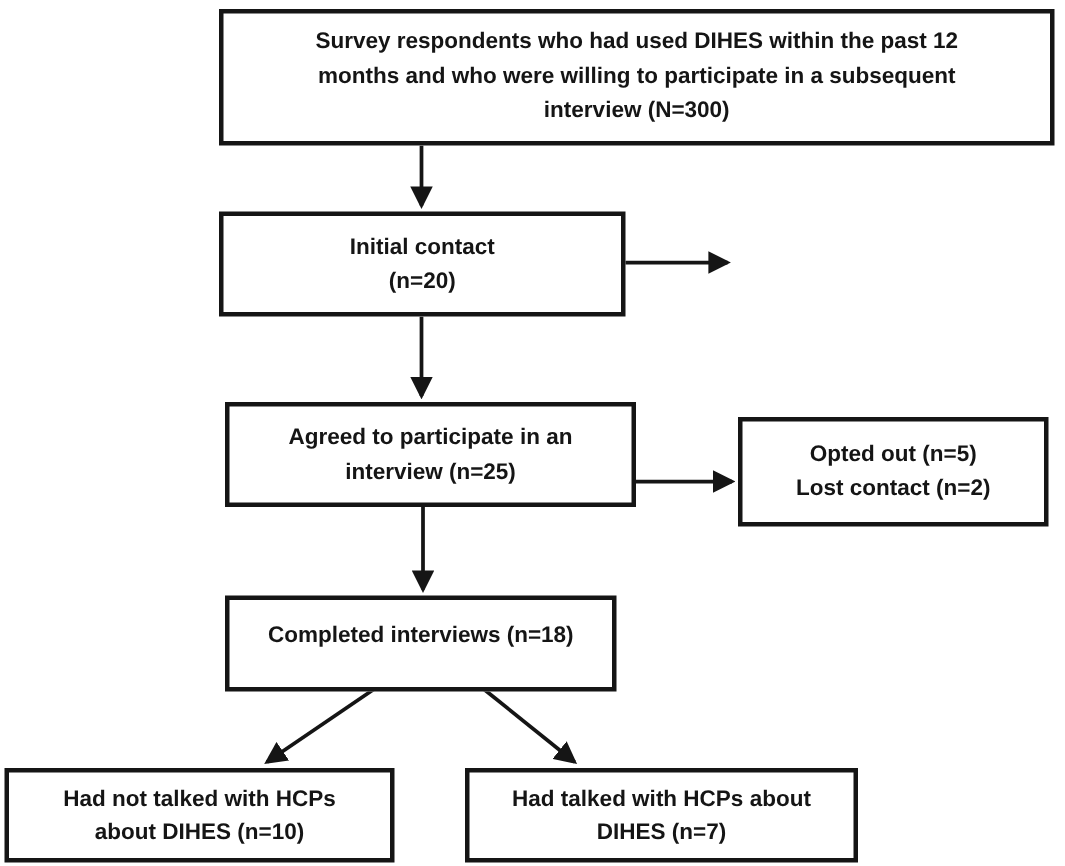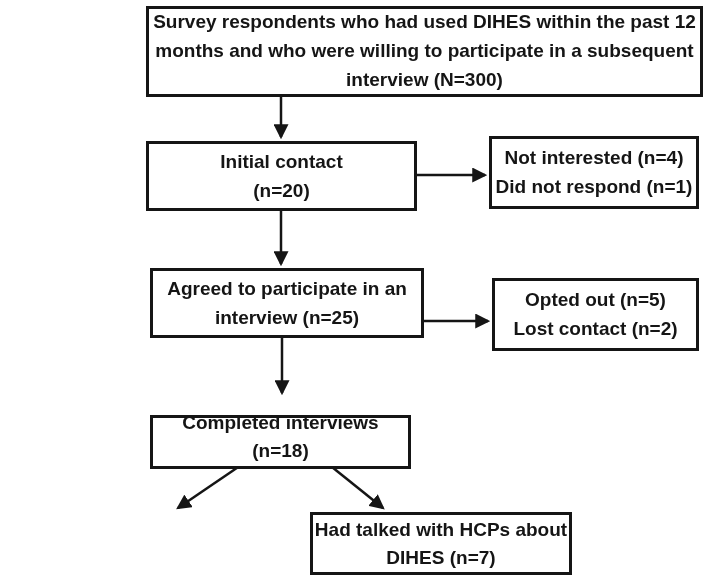--- a/index.html
+++ b/index.html
@@ -26,32 +26,32 @@
     position: absolute;
     box-sizing: border-box;
     border: 3px solid #151515;
     background: #ffffff;
     display: flex;
     align-items: center;
     justify-content: center;
     text-align: center;
     color: #151515;
     font-weight: bold;
-    font-size: 19px;
+    font-size: 15px;
     line-height: 1.5;
   }
   .node .node-label {
     white-space: pre-line;
   }
   .node-survey        { left: 146px; top: 6px;   width: 557px; height: 91px;  line-height: 1.52; }
   .node-initial       { left: 146px; top: 141px; width: 271px; height: 70px;  line-height: 1.55; }
   .node-not-interested{ left: 489px; top: 136px; width: 210px; height: 73px;  line-height: 1.5; }
   .node-agreed        { left: 150px; top: 268px; width: 274px; height: 70px;  line-height: 1.55; }
   .node-opted-out     { left: 492px; top: 278px; width: 207px; height: 73px;  line-height: 1.5; }
-  .node-completed     { left: 150px; top: 415px; width: 261px; height: 54px;  padding-bottom: 10px; }
+  .node-completed     { left: 150px; top: 397px; width: 261px; height: 64px;  padding-bottom: 10px; }
   .node-not-talked    { left: 3px;   top: 512px; width: 260px; height: 63px;  line-height: 1.45; }
   .node-talked        { left: 310px; top: 512px; width: 262px; height: 63px;  line-height: 1.45; }
 </style>
 </head>
 <body>
 
 <div class="canvas">
 
   <svg class="arrow-layer" width="710" height="577" viewBox="0 0 710 577" xmlns="http://www.w3.org/2000/svg">
     <defs>
@@ -72,38 +72,38 @@
     <span class="node-label">Survey respondents who had used DIHES within the past 12
 months and who were willing to participate in a subsequent
 interview (N=300)</span>
   </div>
 
   <div class="node node-initial">
     <span class="node-label">Initial contact
 (n=20)</span>
   </div>
 
-  <div class="node node-not-interested">
-    <span class="node-label">Not interested (n=4)
-Did not respond (n=1)</span>
-  </div>
 
   <div class="node node-agreed">
     <span class="node-label">Agreed to participate in an
 interview (n=25)</span>
   </div>
 
   <div class="node node-opted-out">
     <span class="node-label">Opted out (n=5)
 Lost contact (n=2)</span>
   </div>
 
   <div class="node node-completed">
     <span class="node-label">Completed interviews (n=18)</span>
   </div>
 
+  <div class="node node-not-talked">
+    <span class="node-label">Had not talked with HCPs
+about DIHES (n=10)</span>
+  </div>
 
   <div class="node node-talked">
     <span class="node-label">Had talked with HCPs about
 DIHES (n=7)</span>
   </div>
 
 </div>
 
 </body></html>

